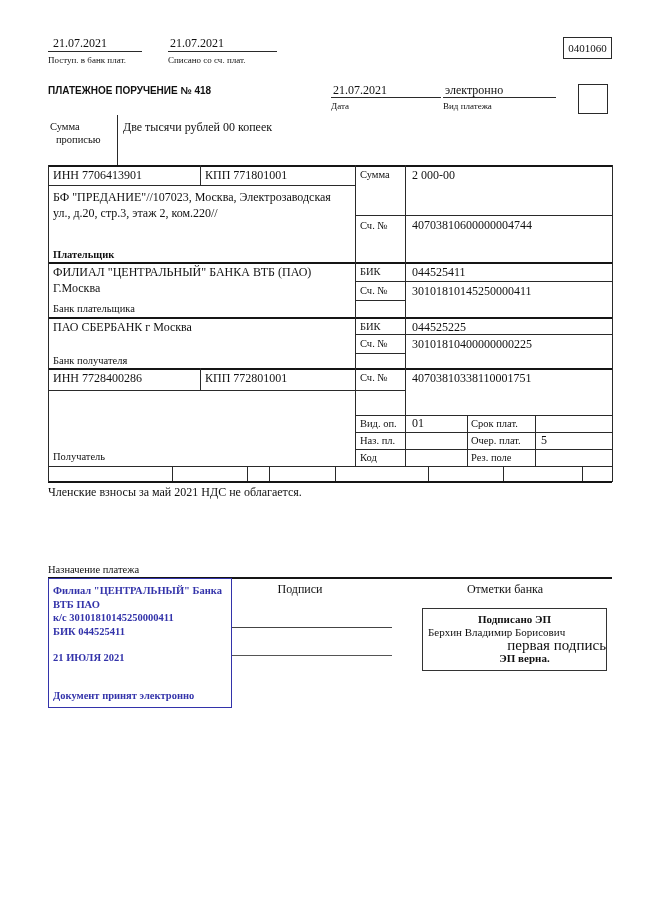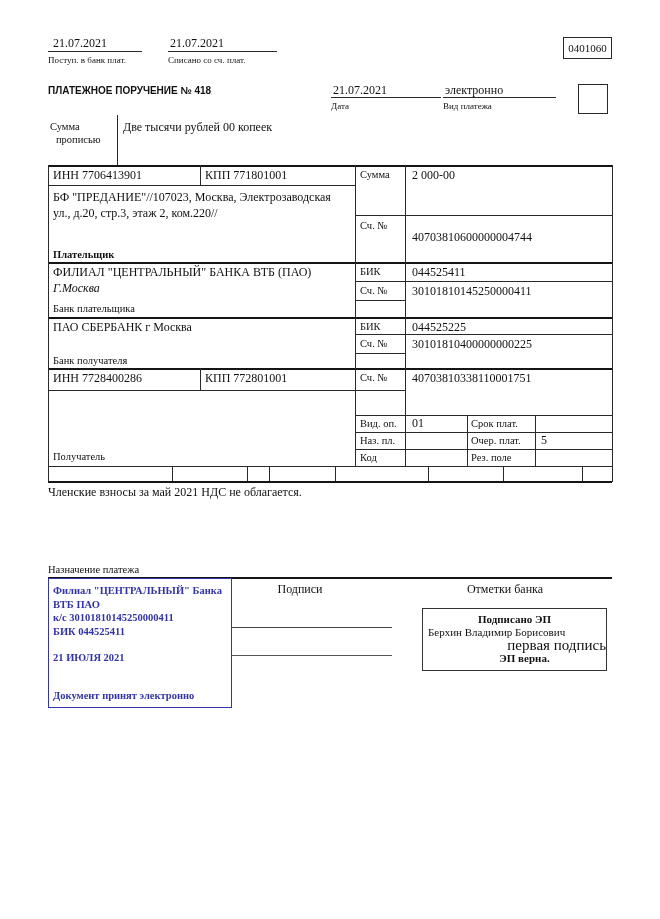--- a/index.html
+++ b/index.html
@@ -83,24 +83,24 @@
   <div class="vline" style="left:503px;top:466px;height:15px;"></div>
   <div class="vline" style="left:582px;top:466px;height:15px;"></div>
 
   <div class="t" style="left:53px;top:168px;">ИНН 7706413901</div>
   <div class="t" style="left:205px;top:168px;">КПП 771801001</div>
   <div class="t wrap" style="left:53px;top:189px;width:296px;">БФ "ПРЕДАНИЕ"//107023, Москва, Электрозаводская ул., д.20, стр.3, этаж 2, ком.220//</div>
   <div class="t md" style="left:53px;top:249px;font-weight:bold;">Плательщик</div>
   <div class="t md" style="left:360px;top:169px;">Сумма</div>
   <div class="t" style="left:412px;top:168px;">2 000-00</div>
   <div class="t md" style="left:360px;top:220px;">Сч. №</div>
-  <div class="t" style="left:412px;top:218px;margin-top:12px;">40703810600000004744</div>
+  <div class="t" style="left:412px;top:218px;">40703810600000004744</div>
 
   <div class="t" style="left:53px;top:265px;">ФИЛИАЛ "ЦЕНТРАЛЬНЫЙ" БАНКА ВТБ (ПАО)</div>
-  <div class="t" style="left:53px;top:281px;font-style:italic;">Г.Москва</div>
+  <div class="t" style="left:53px;top:281px;">Г.Москва</div>
   <div class="t md" style="left:53px;top:303px;">Банк плательщика</div>
   <div class="t md" style="left:360px;top:266px;">БИК</div>
   <div class="t" style="left:412px;top:265px;">044525411</div>
   <div class="t md" style="left:360px;top:285px;">Сч. №</div>
   <div class="t" style="left:412px;top:284px;">30101810145250000411</div>
 
   <div class="t" style="left:53px;top:320px;">ПАО СБЕРБАНК г Москва</div>
   <div class="t md" style="left:53px;top:355px;">Банк получателя</div>
   <div class="t md" style="left:360px;top:321px;">БИК</div>
   <div class="t" style="left:412px;top:320px;">044525225</div>

